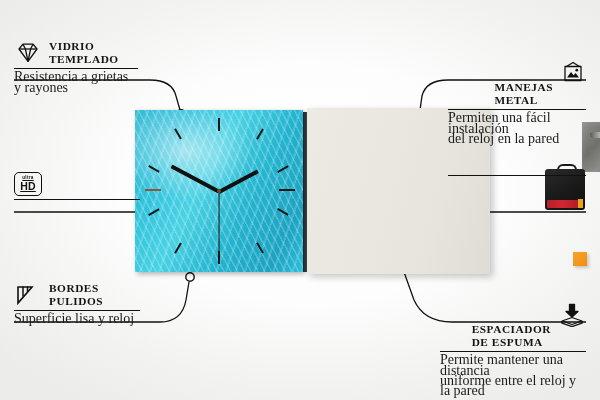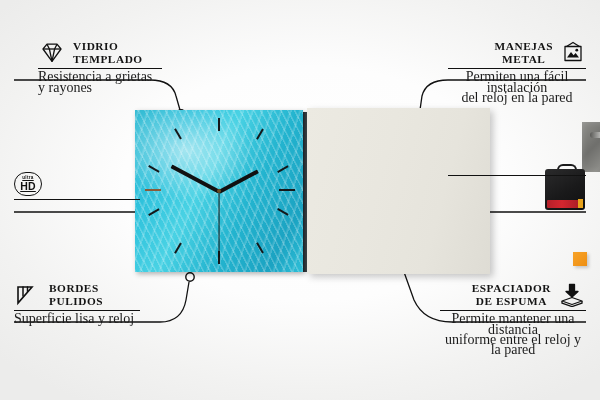--- a/index.html
+++ b/index.html
@@ -18,33 +18,33 @@
   
   .feat{position:absolute;}
   .feat .headrow{display:flex;align-items:center;gap:7px;}
   .feat.right .headrow{flex-direction:row;justify-content:flex-end;}
   .ttl{
     font-family:"Liberation Serif",serif;
     font-weight:bold;font-size:11.3px;line-height:12.6px;
     letter-spacing:.55px;color:#141414;text-transform:uppercase;
     white-space:pre-line;
   }
-  .feat.right .ttl{text-align:center;}
+  .feat.right .ttl{text-align:left;margin-top:41px;}
   .rule{height:1.2px;background:#111;margin-top:3px;}
   .desc{
     font-family:"Liberation Serif",serif;
     font-size:14px;line-height:10.2px;color:#1b1b1b;
     margin-top:3px;white-space:pre-line;
   }
-  .feat.right .desc{text-align:center;}
+  .feat.right .desc{text-align:left;}
   .ic{flex:0 0 auto;display:block;}
 
   
   .hdbox{
-    width:26px;height:22px;border:1.6px solid #111;border-radius:12px;
+    width:26px;height:22px;border:1.6px solid #111;border-radius:5px;
     display:flex;flex-direction:column;align-items:center;justify-content:center;
     font-family:"Liberation Sans",sans-serif;color:#111;text-decoration:underline;
   }
   .hdbox .u{font-size:4.6px;font-weight:bold;letter-spacing:.3px;line-height:4.8px;}
   .hdbox .h{font-size:10.5px;font-weight:bold;letter-spacing:.2px;line-height:10.5px;}
 
   
   #product{position:absolute;left:128px;top:104px;width:372px;height:180px;}
   .panel{position:absolute;}
 
@@ -156,21 +156,21 @@
       <div id="hanger"></div>
       <div id="hangerSlot"></div>
       <div id="mechLoop"></div>
       <div id="mech"></div>
       <div id="battery"></div>
       <div id="batteryTip"></div>
       <div id="foam"></div>
     </div>
   </div>
 
-  <div class="feat" style="left:14px;top:40px;width:124px;margin-left:24px;">
+  <div class="feat" style="left:14px;top:40px;width:124px;">
     <div class="headrow">
       <svg class="ic" width="28" height="22" viewBox="0 0 28 22">
         <g fill="none" stroke="#111" stroke-width="1.3" stroke-linejoin="round">
           <path d="M5,7 L9,2.2 L19,2.2 L23,7 L14,19.4 Z"></path>
           <path d="M5,7 L23,7"></path>
             <path d="M9,2.2 L11.4,7 L14,19.4"></path>
             <path d="M19,2.2 L16.6,7 L14,19.4"></path>
         </g>
       </svg>
       <div class="ttl">VIDRIO

